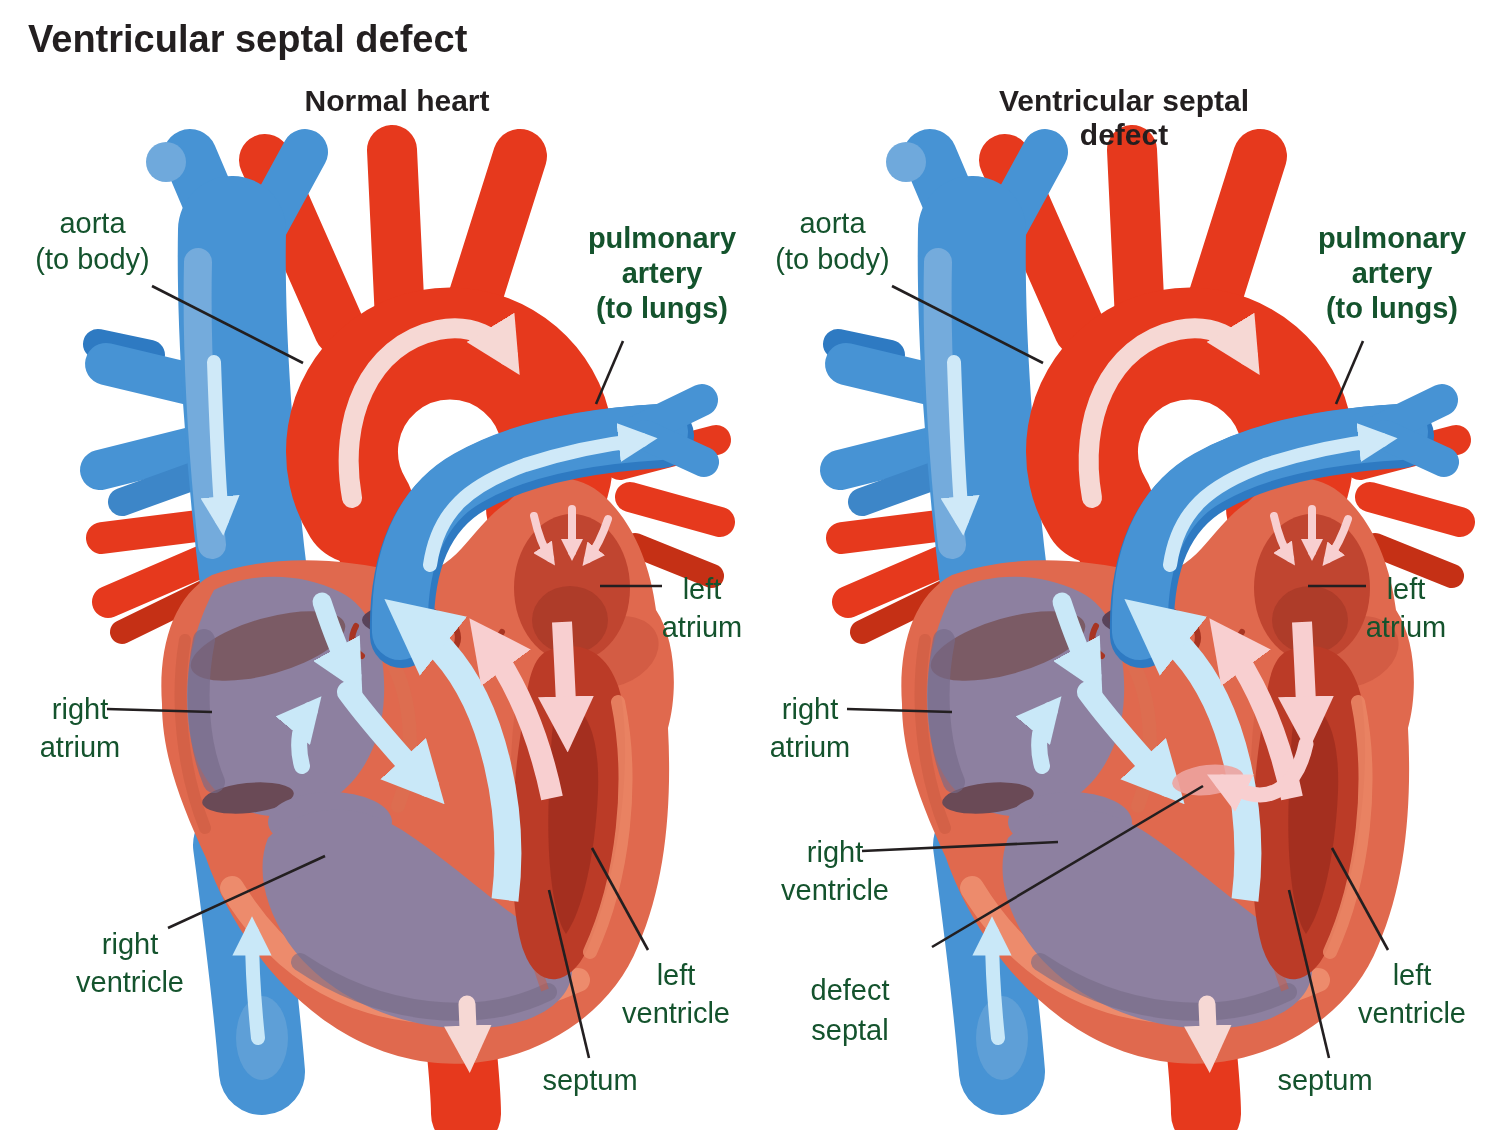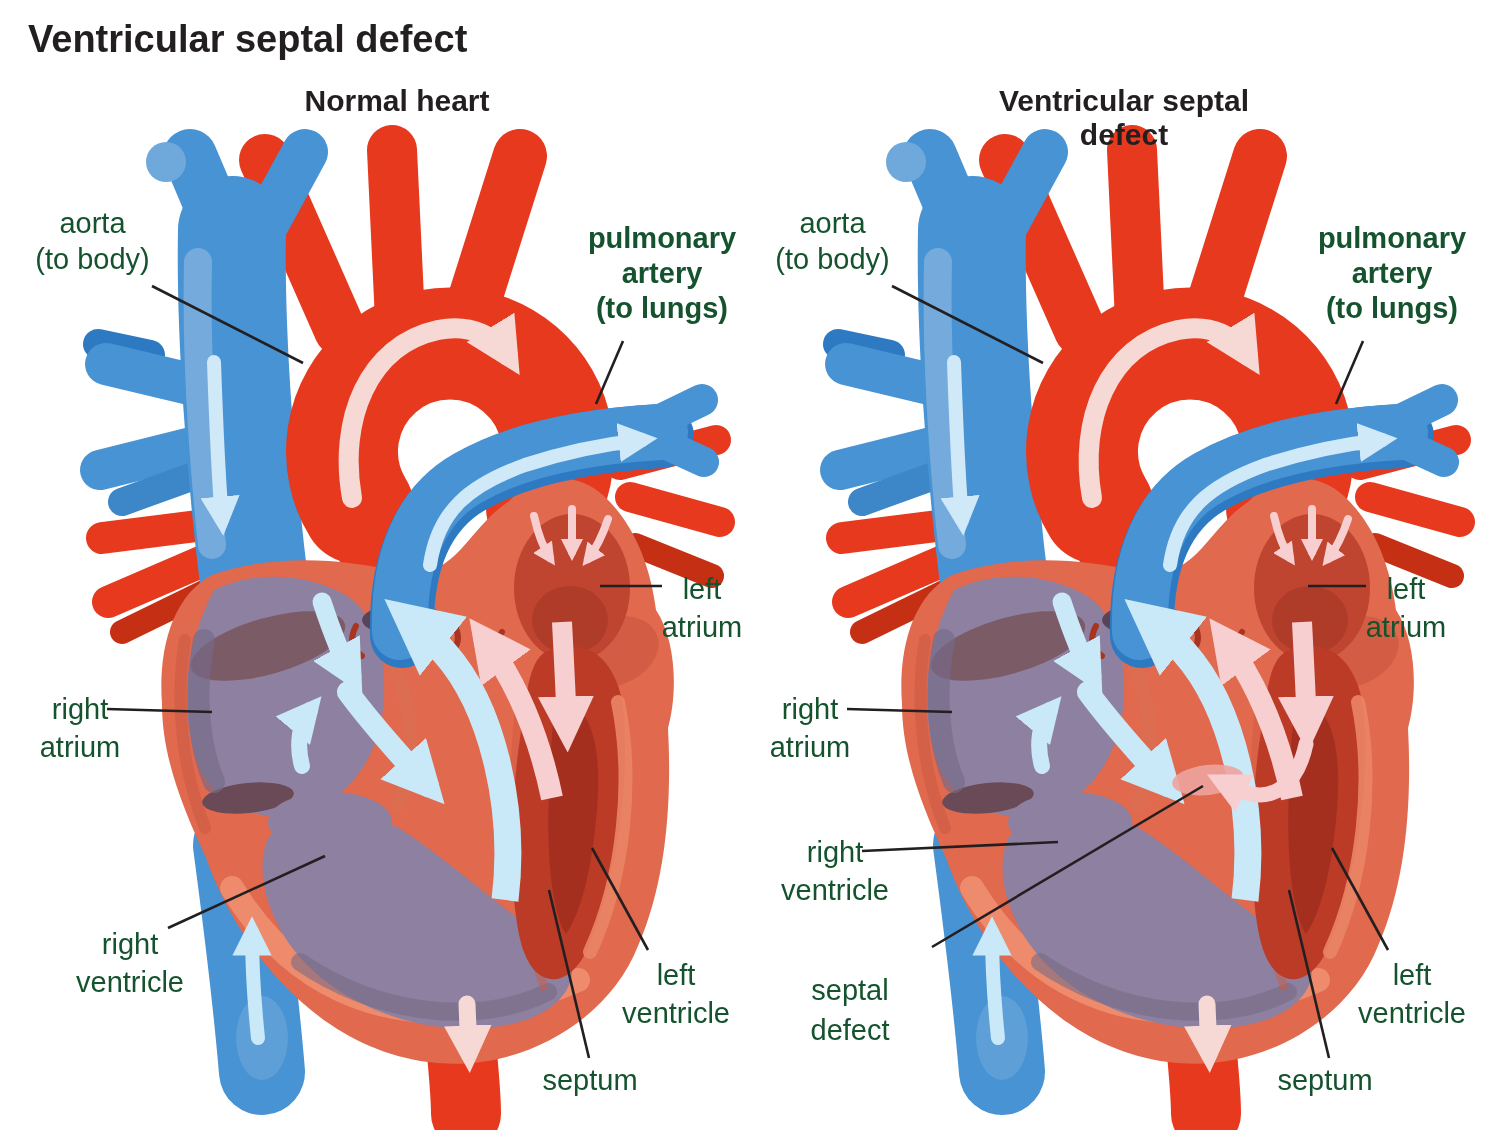--- a/index.html
+++ b/index.html
@@ -239,22 +239,22 @@
 </div>
 <div class="label lh38" style="left:740px;top:690px;width:140px;">
   <span class="ln">right</span>
   <span class="ln">atrium</span>
 </div>
 <div class="label lh38" style="left:745px;top:833px;width:180px;">
   <span class="ln">right</span>
   <span class="ln">ventricle</span>
 </div>
 <div class="label lh40" style="left:750px;top:970px;width:200px;">
+  <span class="ln">defect</span>
   <span class="ln">septal</span>
-  <span class="ln">defect</span>
 </div>
 <div class="label lh38" style="left:1322px;top:956px;width:180px;">
   <span class="ln">left</span>
   <span class="ln">ventricle</span>
 </div>
 <div class="label" style="left:1255px;top:1062px;width:140px;">
   <span class="ln">septum</span>
 </div>
 
 </div>

